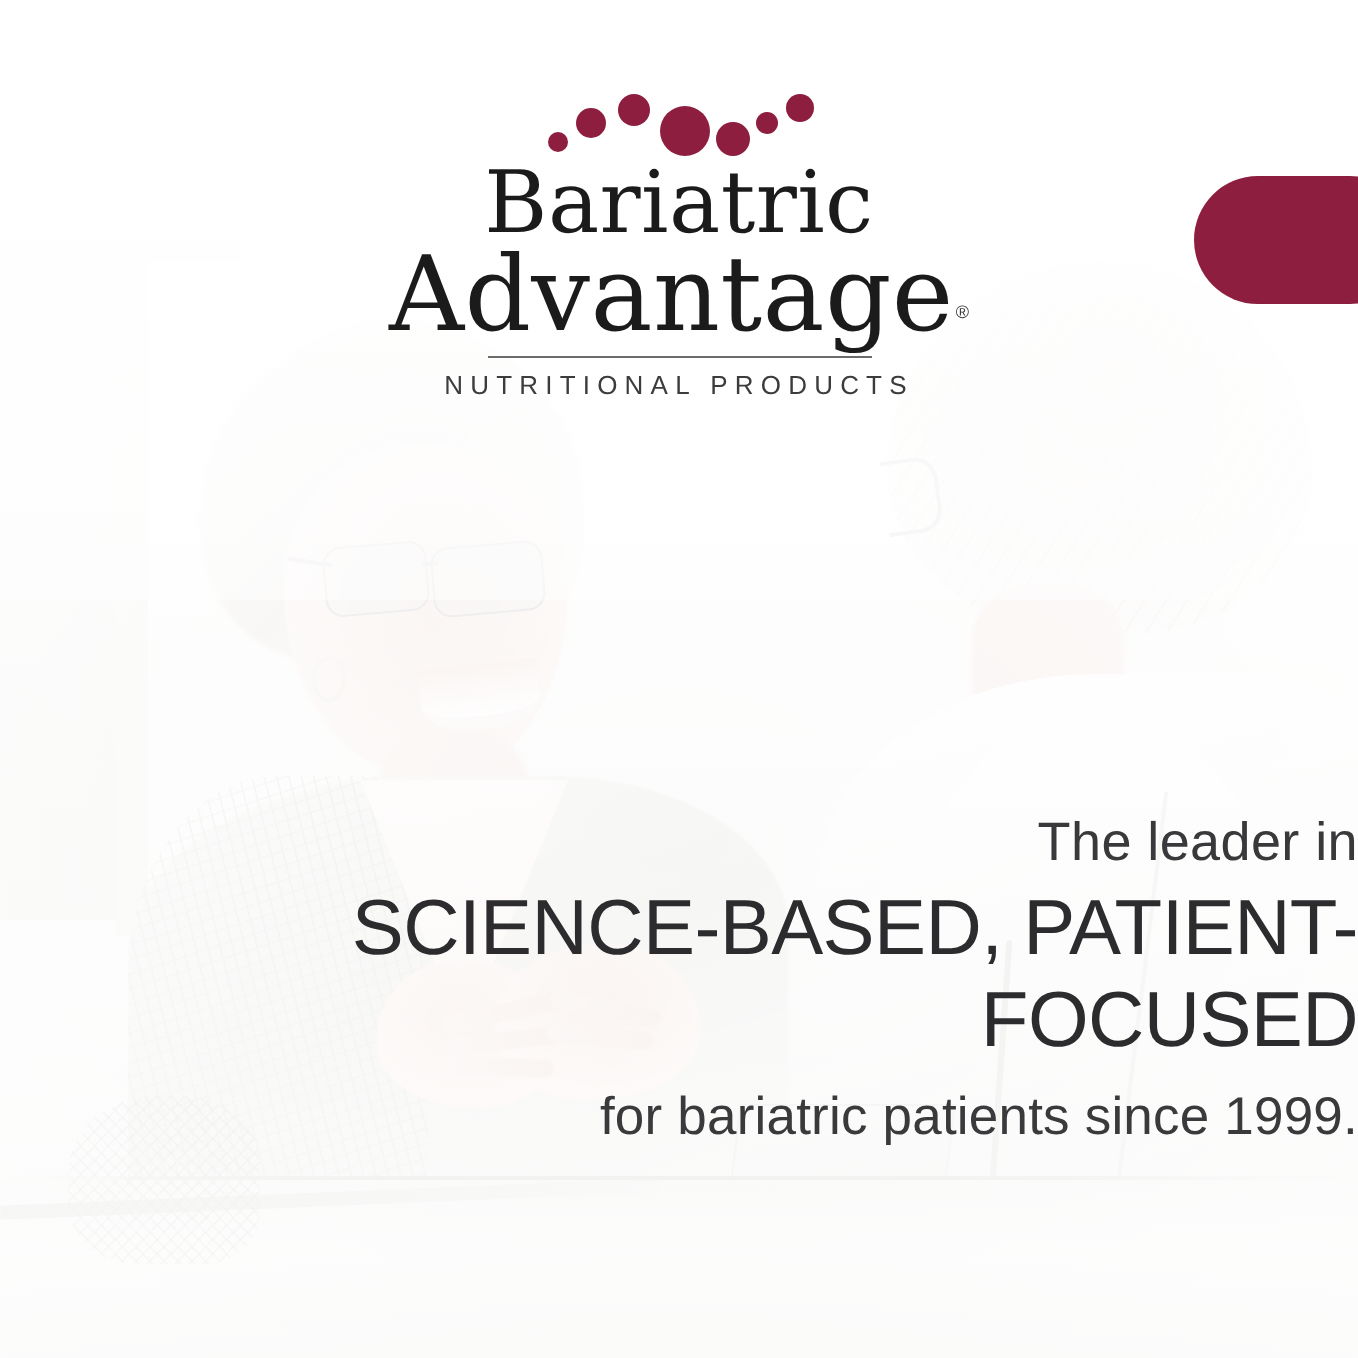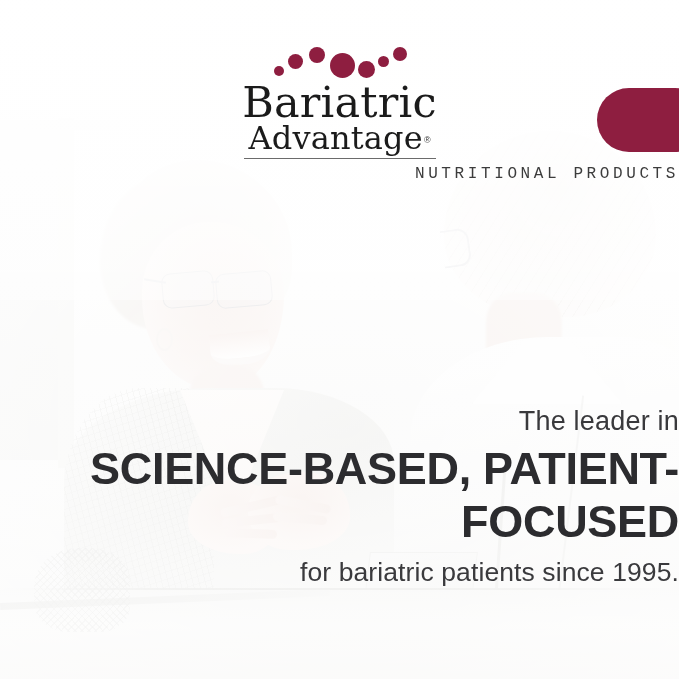--- a/index.html
+++ b/index.html
@@ -259,41 +259,41 @@
 
   .logo-word1, .logo-word2 {
     font-family: "DejaVu Serif", "Liberation Serif", serif;
     color: #1b1b1b;
     letter-spacing: .2px;
     line-height: .98;
     font-weight: 400;
   }
   .logo-word1 { font-size: 43px; margin-top: -4px; }
   .logo-word2-wrap { position: relative; display: inline-block; }
-  .logo-word2 { font-size: 32px; }
+  .logo-word2 { font-size: 52px; }
   .logo-reg {
     font-family: "Liberation Sans", sans-serif;
     font-size: 9px; vertical-align: super; color: #3a3a3a; margin-left: 1px;
   }
   .logo-rule {
     width: 192px; height: 1px; background: #6b6b6b; margin: 4px auto 6px;
   }
   .logo-sub {
-    font-family: Liberation Mono, monospace;
-    font-size: 16px; letter-spacing: 3.6px; color: #3c3c3c; font-weight: 400; text-align: right;
+    font-family: Liberation Sans, sans-serif;
+    font-size: 13px; letter-spacing: 3.6px; color: #3c3c3c; font-weight: 400;
   }
 
   
   .copy { position: absolute; left: 0; top: 406px; width: 679px; text-align: right; }
   .copy-kicker {
     font-size: 27px; color: #39393c; font-weight: 400; letter-spacing: .2px;
     line-height: 1.18;
   }
   .copy-main {
-    font-size: 45px; color: #2c2c2f; font-weight: 700;
+    font-size: 39px; color: #2c2c2f; font-weight: 400;
     letter-spacing: -.3px; line-height: 1.19; margin-top: 4px;
   }
   .copy-tag {
     font-size: 26.5px; color: #3a3a3d; font-weight: 400; letter-spacing: .1px;
     margin-top: 8px;
   }
 
   
   .disclaimer {
     position: absolute; left: 44px; top: 650px; width: 600px;
@@ -375,17 +375,17 @@
     <div class="logo-word2-wrap">
       <span class="logo-word2">Advantage</span><span class="logo-reg">®</span>
     </div>
     <div class="logo-rule"></div>
     <div class="logo-sub">NUTRITIONAL PRODUCTS</div>
   </div>
 
   <div class="copy">
     <div class="copy-kicker">The leader in</div>
     <div class="copy-main">SCIENCE-BASED, PATIENT-FOCUSED</div>
-    <div class="copy-tag">for bariatric patients since 1995.</div>
+    <div class="copy-tag">for bariatric patients since 1999.</div>
   </div>
 
 
 </div>
 
 </body></html>

